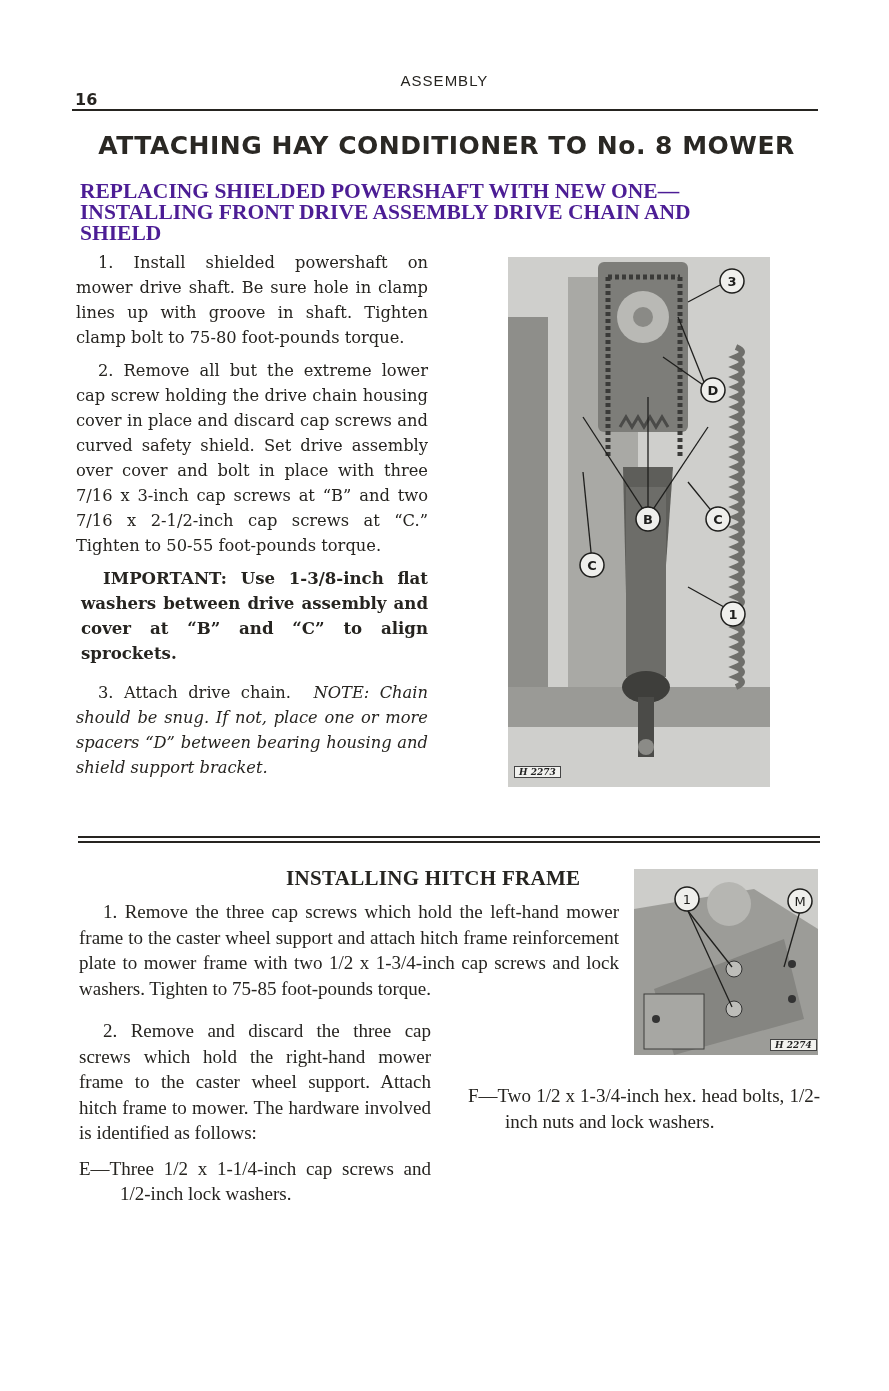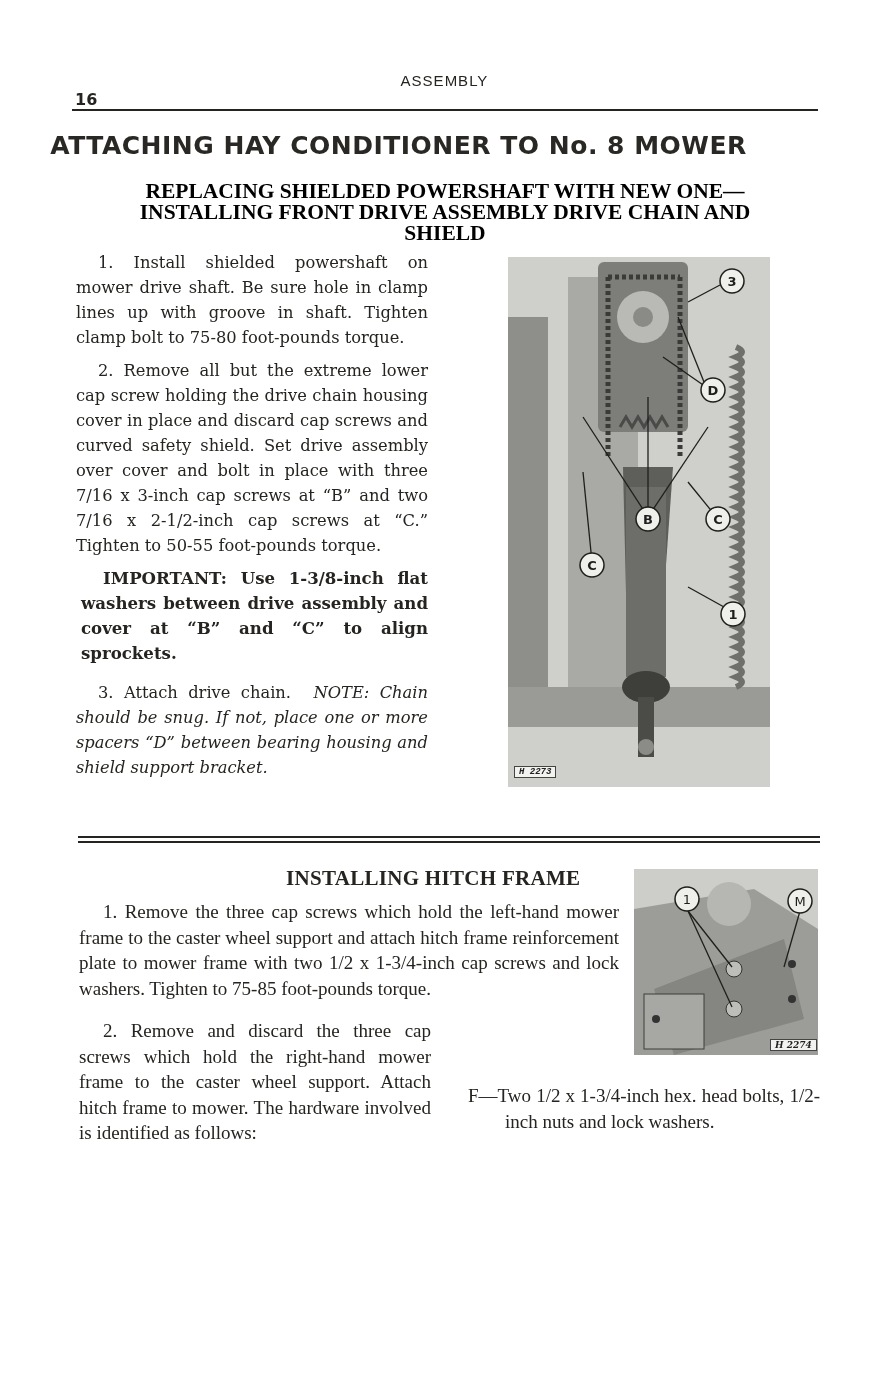--- a/index.html
+++ b/index.html
@@ -6,23 +6,23 @@
   body { width: 889px; height: 1391px; position: relative; overflow: hidden;
          font-family: "DejaVu Serif", serif; color: #262420; }
   .abs { position: absolute; }
 
   
   .page-num { left: 75px; top: 90px; font-family: "DejaVu Sans", sans-serif; font-weight: bold; font-size: 16px; }
   .running-head { left: 0; width: 889px; top: 72px; text-align: center; font-family: "Liberation Sans", sans-serif; font-size: 15px; letter-spacing: 1px; }
   .head-rule { left: 72px; top: 109px; width: 746px; height: 2px; background: #262420; }
 
   .main-title { left: 0; width: 797px; top: 131px; text-align: center; font-family: "DejaVu Sans", sans-serif;
-                font-weight: bold; font-size: 25px; letter-spacing: 0.5px; color: #2a2824; }
-  .sub-title { left: 80px; width: 730px; top: 181px; text-align: center; font-family: "Liberation Serif", serif;
-               font-weight: bold; font-size: 21.5px; line-height: 21px; color: #000000; }
+                font-weight: bold; font-size: 25px; letter-spacing: 0.5px; color: #2a2824; padding-left: 48px; }
+  .sub-title { left: 80px; width: 730px; top: 181px; text-align: left; font-family: "Liberation Serif", serif;
+               font-weight: bold; font-size: 21.5px; line-height: 21px; color: #4c1d95; }
 
   
   .col-left { left: 76px; top: 250px; width: 352px; font-family: "DejaVu Serif", serif; font-size: 16.3px; line-height: 25px; text-align: justify; }
   .col-left p { margin: 0 0 8px 0; text-indent: 22px; }
   .col-left p.important { font-weight: bold; font-size: 16.6px; margin-top: 4px; margin-left: 5px; text-indent: 22px; line-height: 25px; }
   .col-left p.step3 { margin-top: 14px; }
   .col-left .note { font-style: italic; margin-left: 12px; }
 
   
   .fig1 { left: 508px; top: 257px; width: 262px; height: 530px; background: #c9c9c6; overflow: hidden; }
@@ -108,21 +108,21 @@
     </g>
     <g fill="#1e1e1c" font-family="DejaVu Sans, sans-serif" font-size="13" font-weight="bold" text-anchor="middle">
       <text x="224" y="29">3</text>
       <text x="205" y="138">D</text>
       <text x="140" y="267">B</text>
       <text x="210" y="267">C</text>
       <text x="84" y="313">C</text>
       <text x="225" y="362">1</text>
     </g>
   </svg>
-  <span class="fig-tag" style="left:6px; top:509px;font-family:Liberation Mono, monospace;">H 2273</span>
+  <span class="fig-tag" style="left:6px; top:509px;">H 2273</span>
 </div>
 
 <div class="abs rule-a"></div>
 <div class="abs rule-b"></div>
 
 <div class="abs hitch-title">INSTALLING HITCH FRAME</div>
 <div class="abs hitch-p1">
   <p>1.  Remove the three cap screws which hold the left-hand mower frame to the caster wheel support and attach hitch frame reinforcement plate to mower frame with two 1/2 x 1-3/4-inch cap screws and lock washers. Tighten to 75-85 foot-pounds torque.</p>
 </div>
 
@@ -150,16 +150,17 @@
     <g fill="#1e1e1c" font-family="DejaVu Sans, sans-serif" font-size="13" text-anchor="middle">
       <text x="53" y="35">1</text>
       <text x="166" y="37">M</text>
     </g>
   </svg>
   <span class="fig-tag" style="left:136px; top:170px;">H 2274</span>
 </div>
 
 <div class="abs col-b-left">
   <p>2.  Remove and discard the three cap screws which hold the right-hand mower frame to the caster wheel support. Attach hitch frame to mower. The hardware involved is identified as follows:</p>
+  <p class="hw-item">E—Three 1/2 x 1-1/4-inch cap screws and 1/2-inch lock washers.</p>
 </div>
 <div class="abs col-b-right">
   <p class="hw-item">F—Two 1/2 x 1-3/4-inch hex. head bolts, 1/2-inch nuts and lock washers.</p>
 </div>
 
 </body></html>

